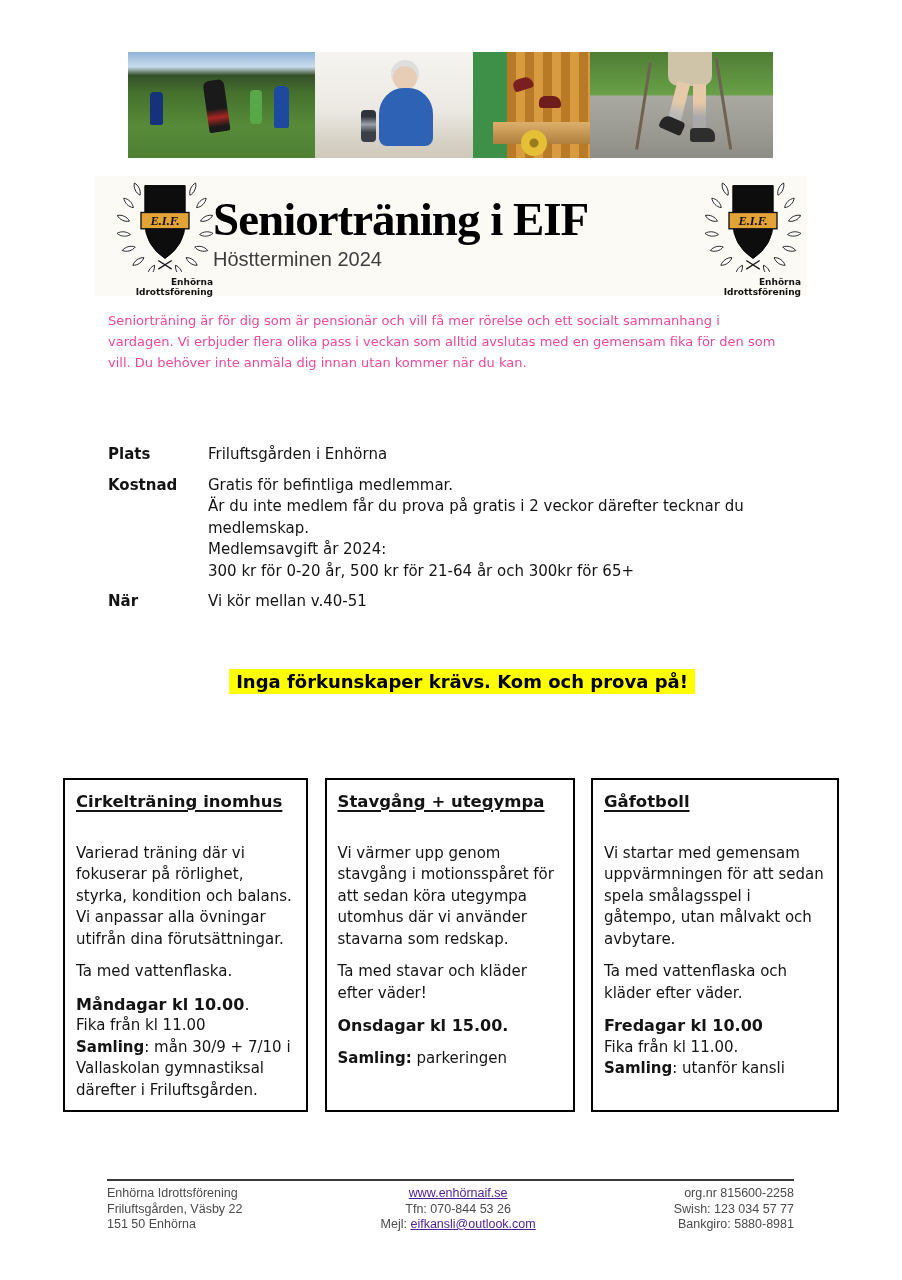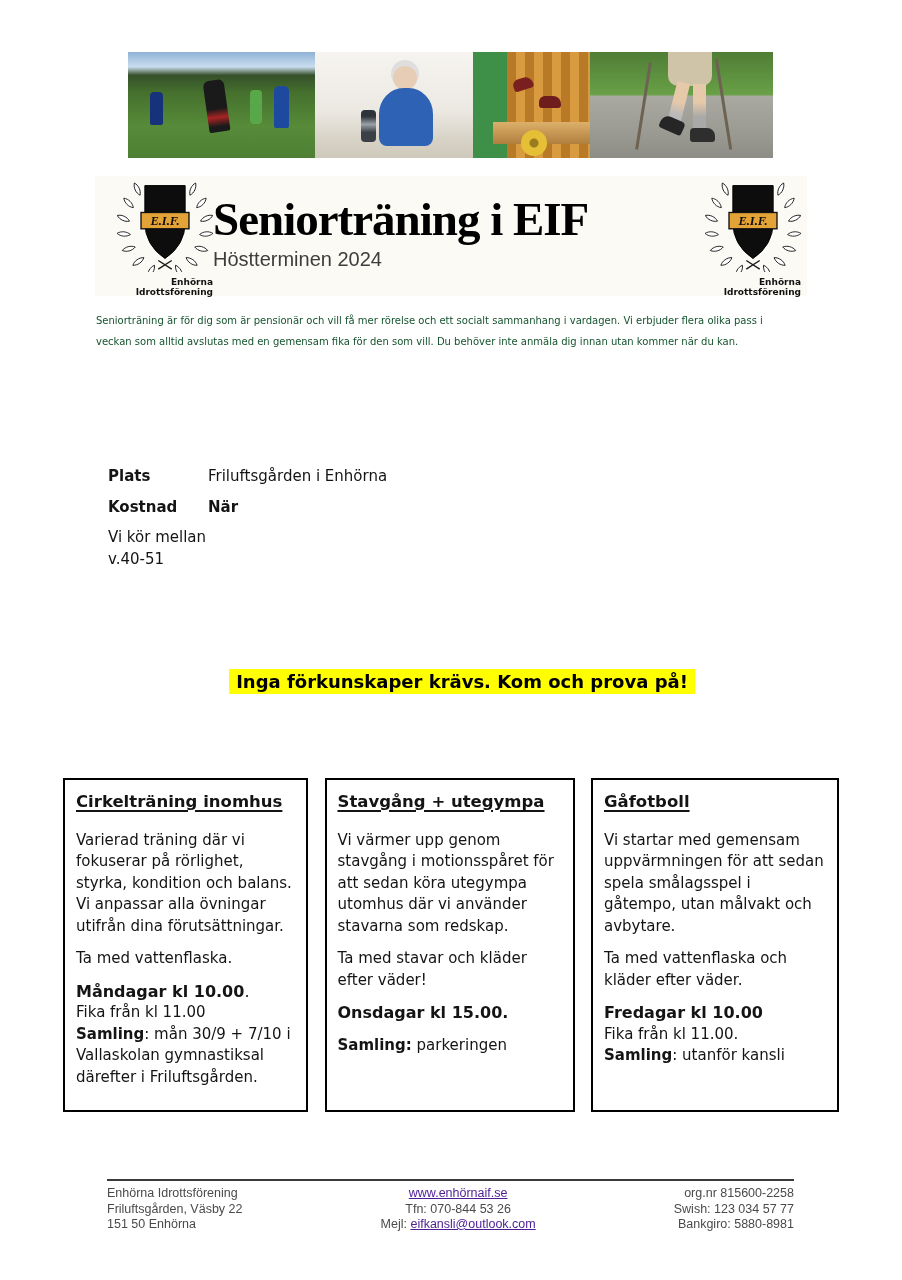--- a/index.html
+++ b/index.html
@@ -56,27 +56,27 @@
   .flyer-title {
     font-family:"Liberation Serif", serif; font-weight:bold; font-size:47px;
     letter-spacing:-1px; color:#000; line-height:1.05;
   }
   .flyer-subtitle {
     font-family:"Liberation Sans", sans-serif; font-size:20px; color:#3d3d3d; margin-top:3px;
   }
 
   
   .intro {
-    position:absolute; left:96px; top:310px; width:668px;
-    font-size:10px; line-height:21px; color:#14532d;
+    position:absolute; left:108px; top:310px; width:668px;
+    font-size:13px; line-height:21px; color:#ec4899;
   }
 
   
   .info-grid {
-    position:absolute; left:108px; top:466px; width:690px;
+    position:absolute; left:108px; top:444px; width:690px;
     display:grid; grid-template-columns:100px 1fr; row-gap:9px;
     font-size:15px; line-height:21.5px;
   }
   .info-label { font-weight:bold; }
 
   
   .highlight {
     position:absolute; top:669px; left:50%; transform:translateX(-50%);
     font-size:18px; font-weight:bold; white-space:nowrap;
     padding:2px 7px; color:#000;margin-left:11px;
@@ -84,21 +84,21 @@
 
   
   .boxes { position:absolute; left:63px; top:778px; width:776px; display:flex; justify-content:space-between; }
   .activity-box {
     border:2px solid #000; height:334px; padding:11px 10px 10px 11px;
     font-size:15px; line-height:21.5px; background:#fff;
   }
   .box-1 { width:245px; } .box-2 { width:250px; } .box-3 { width:248px; }
   .box-title {
     font-size:16.5px; font-weight:bold; text-decoration:underline;
-    text-decoration-thickness:2px; text-underline-offset:3px; margin-bottom:17px;
+    text-decoration-thickness:2px; text-underline-offset:3px; margin-bottom:30px;
   }
   .box-para { margin-bottom:11px; }
   .b { font-weight:bold; }
   .day-line { font-size:16px; }
 
   
   .footer-rule { position:absolute; left:107px; top:1179px; width:687px; border-top:2px solid #3a3a3a; }
   .footer {
     position:absolute; left:107px; top:1186px; width:687px;
     display:flex; justify-content:space-between;
@@ -207,20 +207,26 @@
     </div>
   </div>
 
   <p class="intro">Seniorträning är för dig som är pensionär och vill få mer rörelse och ett socialt sammanhang i vardagen. Vi erbjuder flera olika pass i veckan som alltid avslutas med en gemensam fika för den som vill. Du behöver inte anmäla dig innan utan kommer när du kan.</p>
 
   <div class="info-grid">
     <div class="info-label">Plats</div>
     <div class="info-value">Friluftsgården i Enhörna</div>
 
     <div class="info-label">Kostnad</div>
+    <div class="info-value">
+      <div>Gratis för befintliga medlemmar.</div>
+      <div>Är du inte medlem får du prova på gratis i 2 veckor därefter tecknar du medlemskap.</div>
+      <div>Medlemsavgift år 2024:</div>
+      <div>300 kr för 0-20 år, 500 kr för 21-64 år och 300kr för 65+</div>
+    </div>
 
     <div class="info-label">När</div>
     <div class="info-value">Vi kör mellan v.40-51</div>
   </div>
 
   <div class="highlight" style="background:#ffff00;">Inga förkunskaper krävs. Kom och prova på!</div>
 
   <div class="boxes">
 
     <div class="activity-box box-1">

